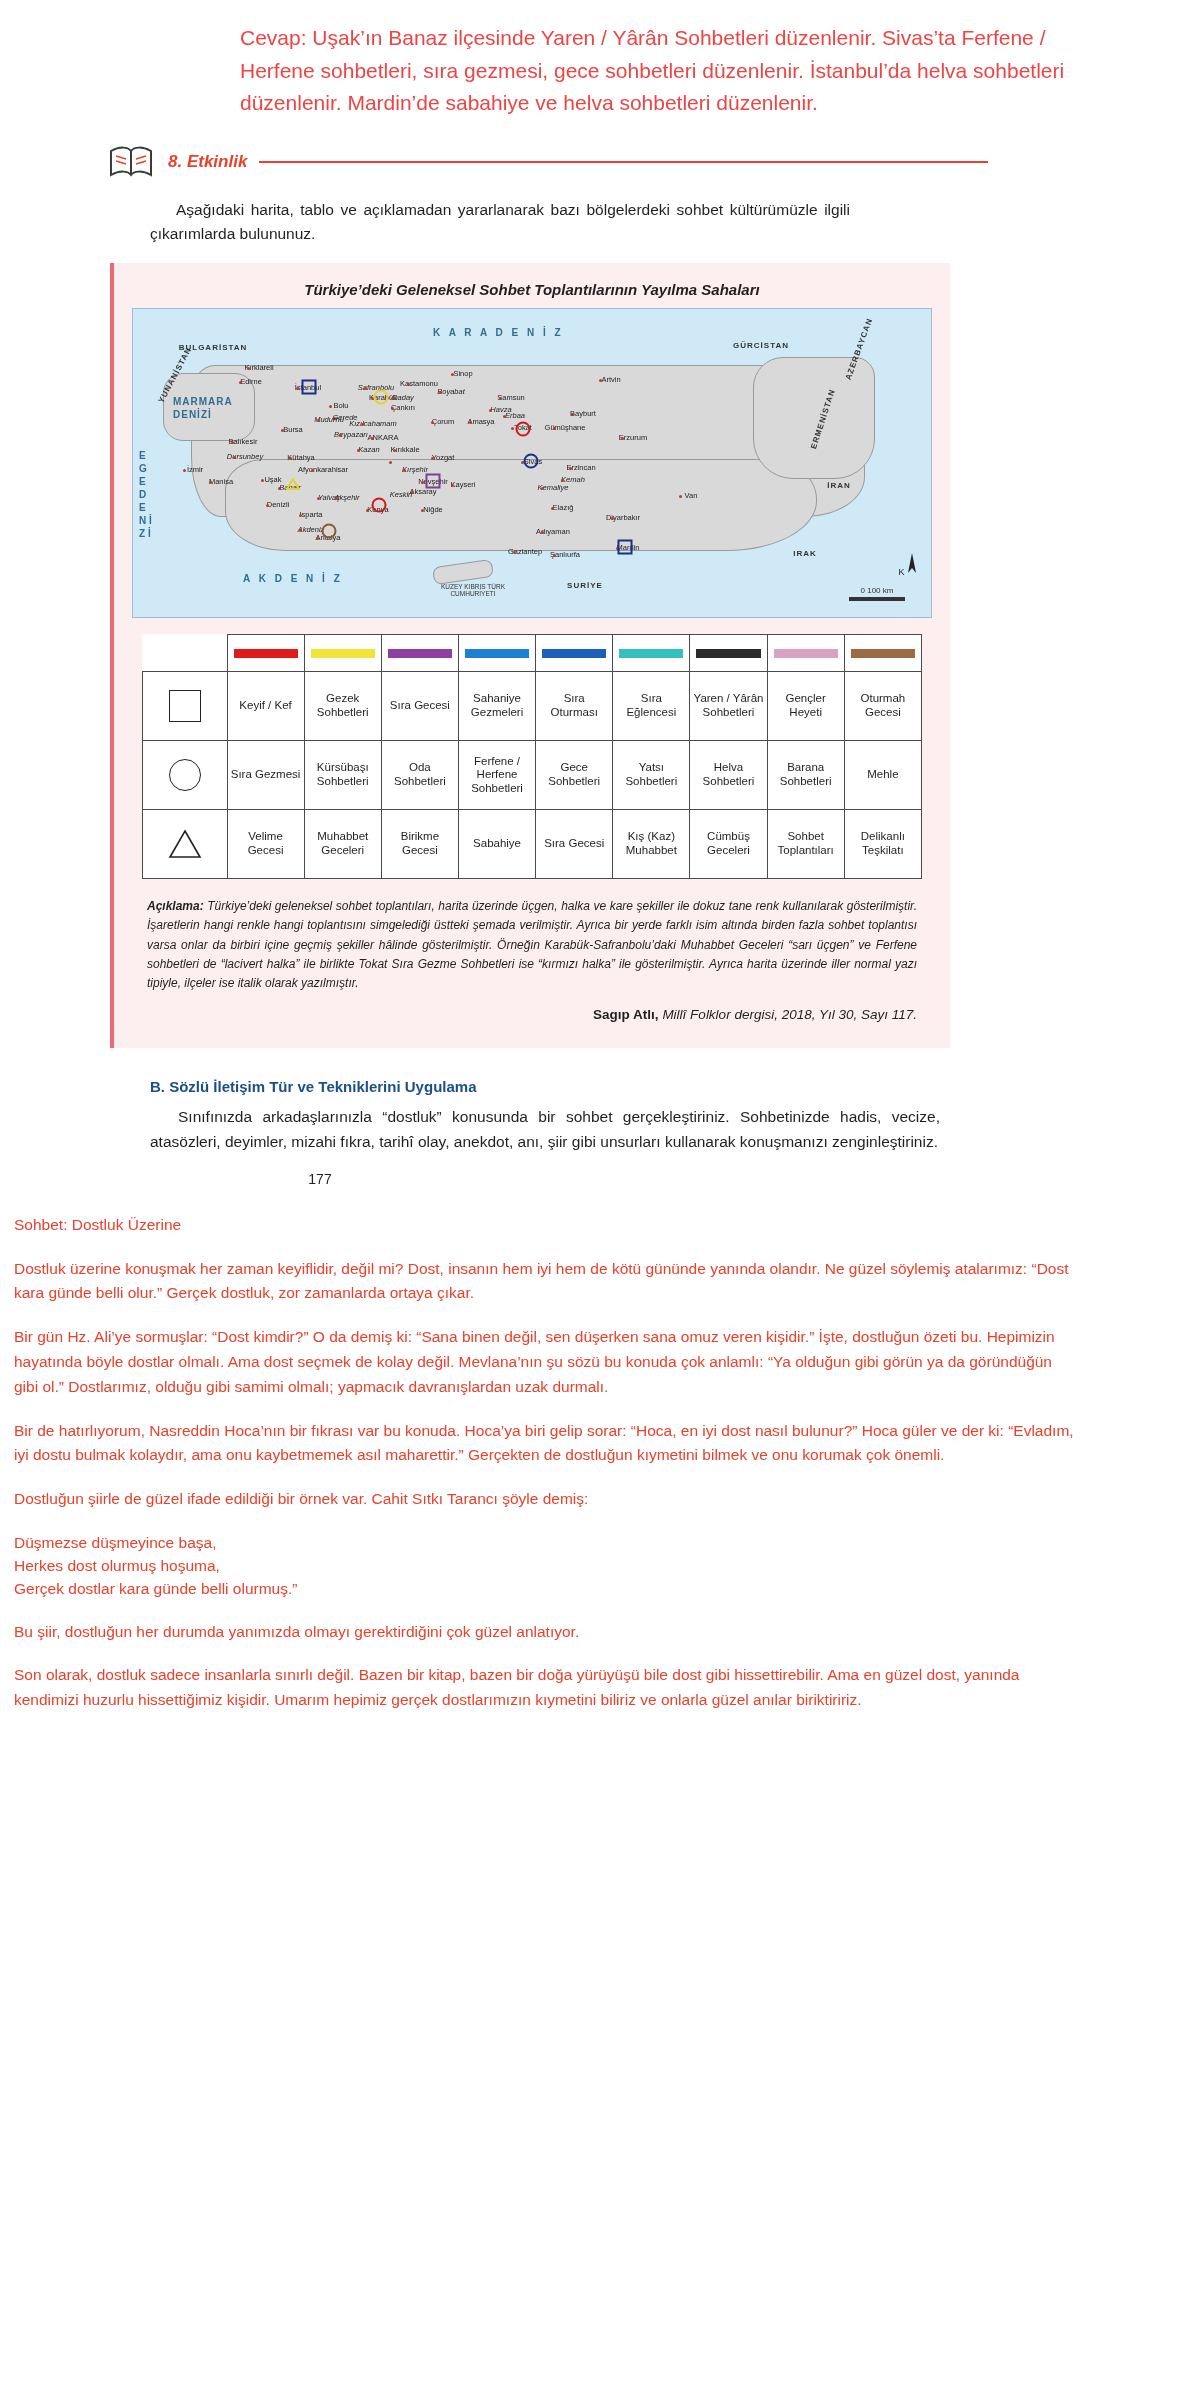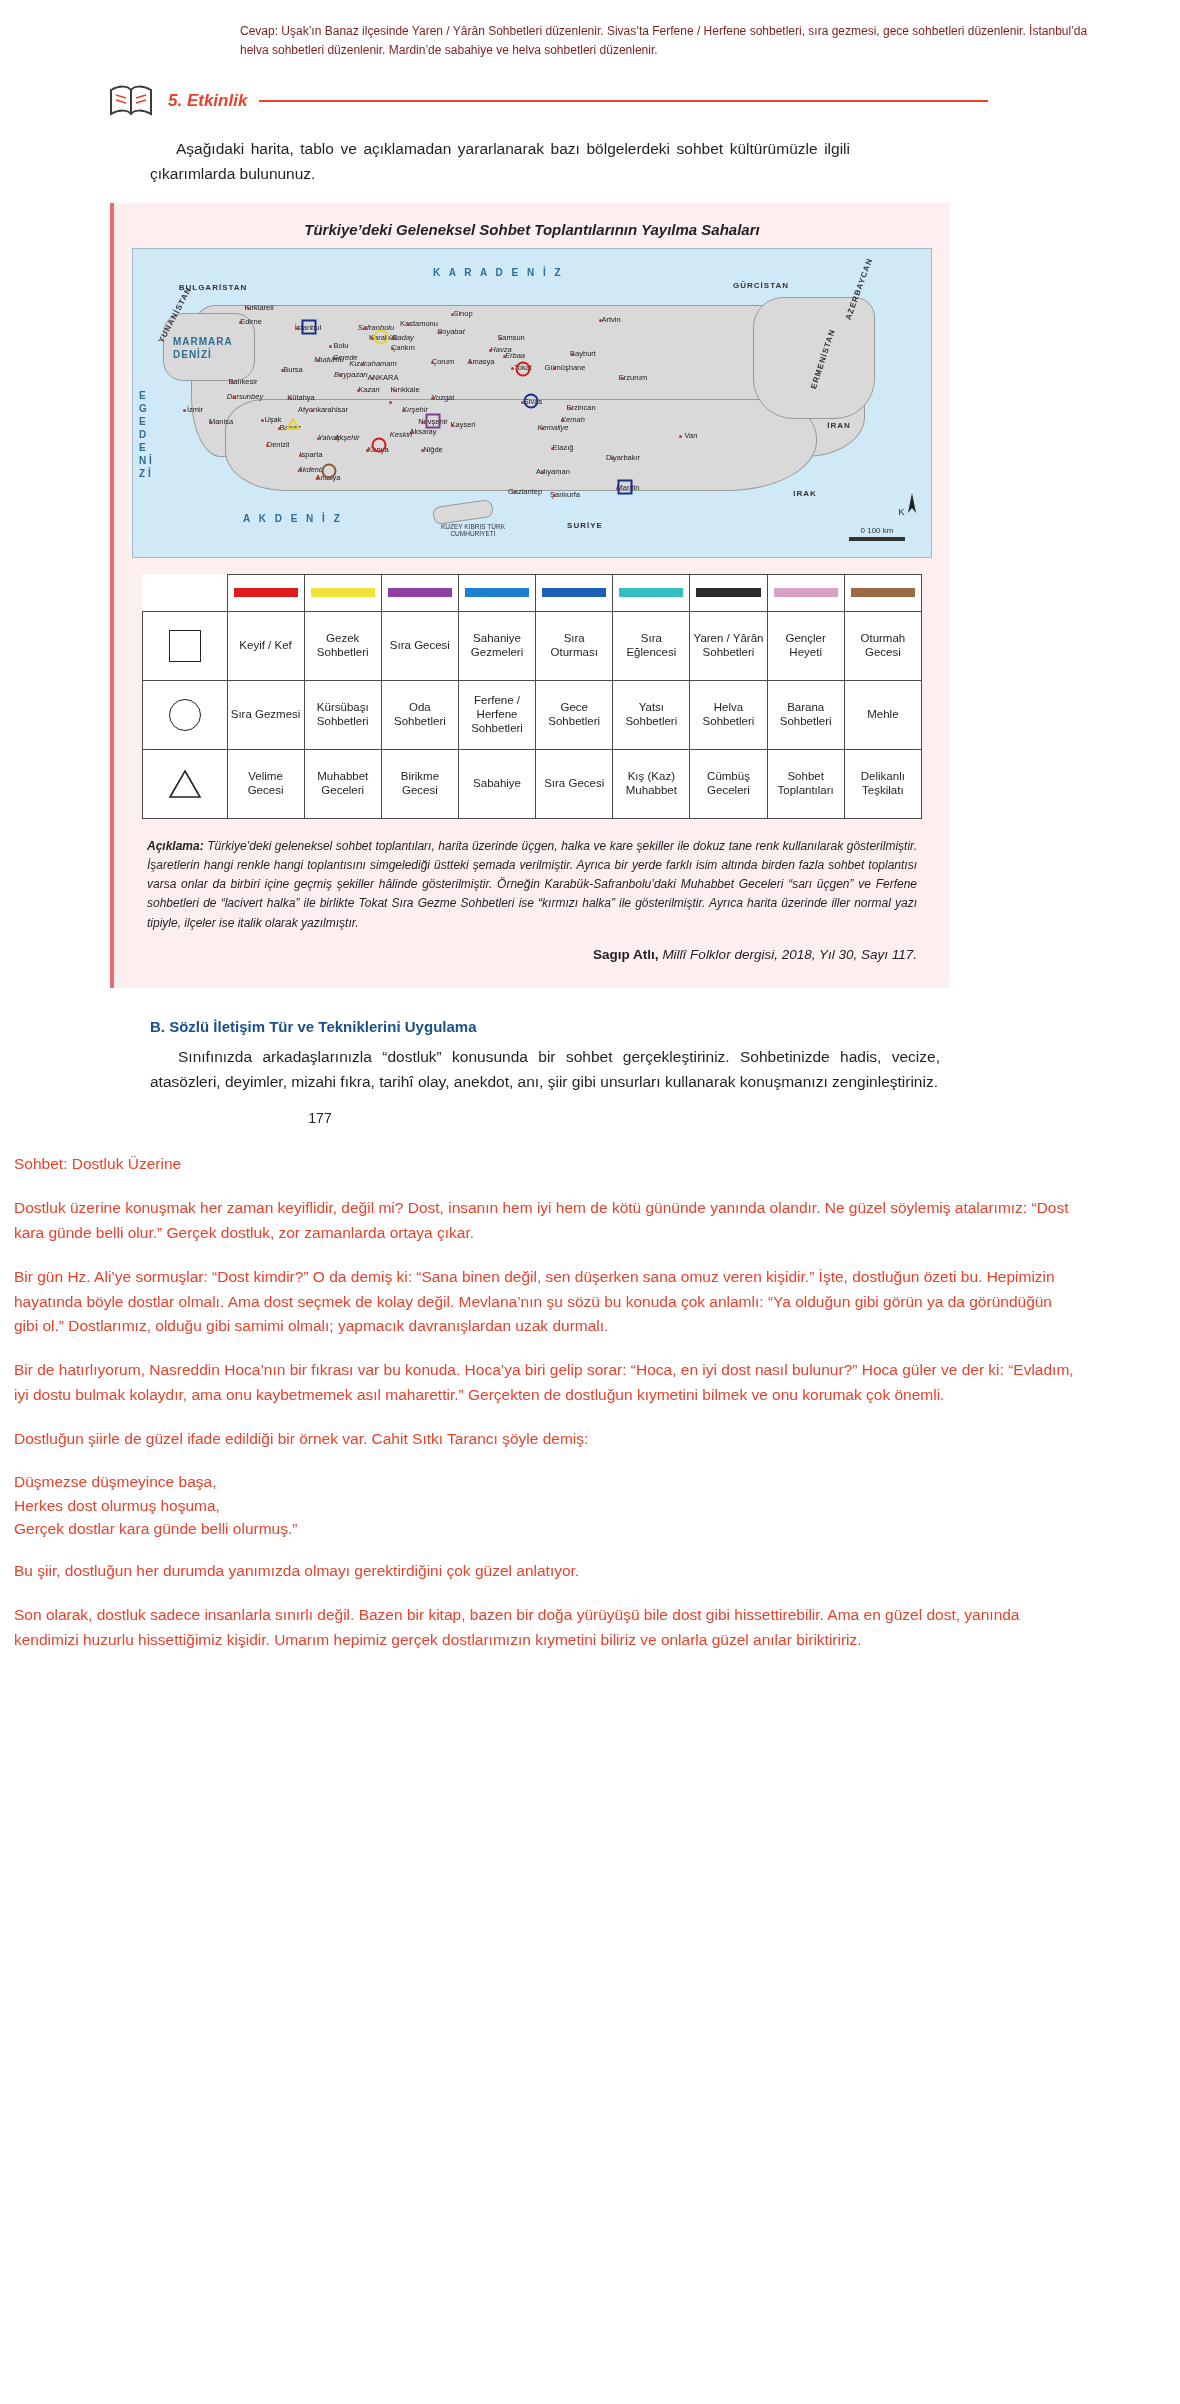--- a/index.html
+++ b/index.html
@@ -13,22 +13,22 @@
   .page{
     position:relative;
     width:1180px;
     min-height:2404px;
     box-sizing:border-box;
     padding:0;
   }
 
   
   .answer-note{
-    color:#7f1d1d;
-    font-size:12px;
+    color:#ef4444;
+    font-size:21px;
     line-height:1.55;
     width:858px;
     margin:22px 0 8px 240px;
   }
 
   
   .activity-row{
     display:flex;
     align-items:center;
     margin:22px 0 0 108px;
@@ -225,21 +225,21 @@
   <div class="answer-note">Cevap: Uşak’ın Banaz ilçesinde Yaren / Yârân Sohbetleri düzenlenir. Sivas’ta Ferfene / Herfene sohbetleri, sıra gezmesi, gece sohbetleri düzenlenir. İstanbul’da helva sohbetleri düzenlenir. Mardin’de sabahiye ve helva sohbetleri düzenlenir.</div>
 
   <div class="activity-row">
     <span class="book-icon">
       <svg width="46" height="40" viewBox="0 0 46 40">
         <path d="M3 9 C12 4, 20 5, 23 9 C26 5, 34 4, 43 9 L43 33 C34 28, 26 29, 23 33 C20 29, 12 28, 3 33 Z" fill="#ffffff" stroke="#3b3b3b" stroke-width="2"></path>
         <path d="M23 9 L23 33" stroke="#3b3b3b" stroke-width="2"></path>
         <path d="M8 14 L18 17 M8 19 L18 22 M28 17 L38 14 M28 22 L38 19" stroke="#e8412c" stroke-width="1.4"></path>
       </svg>
     </span>
-    <span class="activity-title">5. Etkinlik</span>
+    <span class="activity-title">8. Etkinlik</span>
     <span class="activity-rule"></span>
   </div>
 
   <div class="instruction">
     <span class="lead"></span><span>Aşağıdaki harita, tablo ve açıklamadan yararlanarak bazı bölgelerdeki sohbet kültürümüzle ilgili çıkarımlarda bulununuz.</span>
   </div>
 
   <div class="panel">
     <div class="map-title">Türkiye’deki Geleneksel Sohbet Toplantılarının Yayılma Sahaları</div>
 

